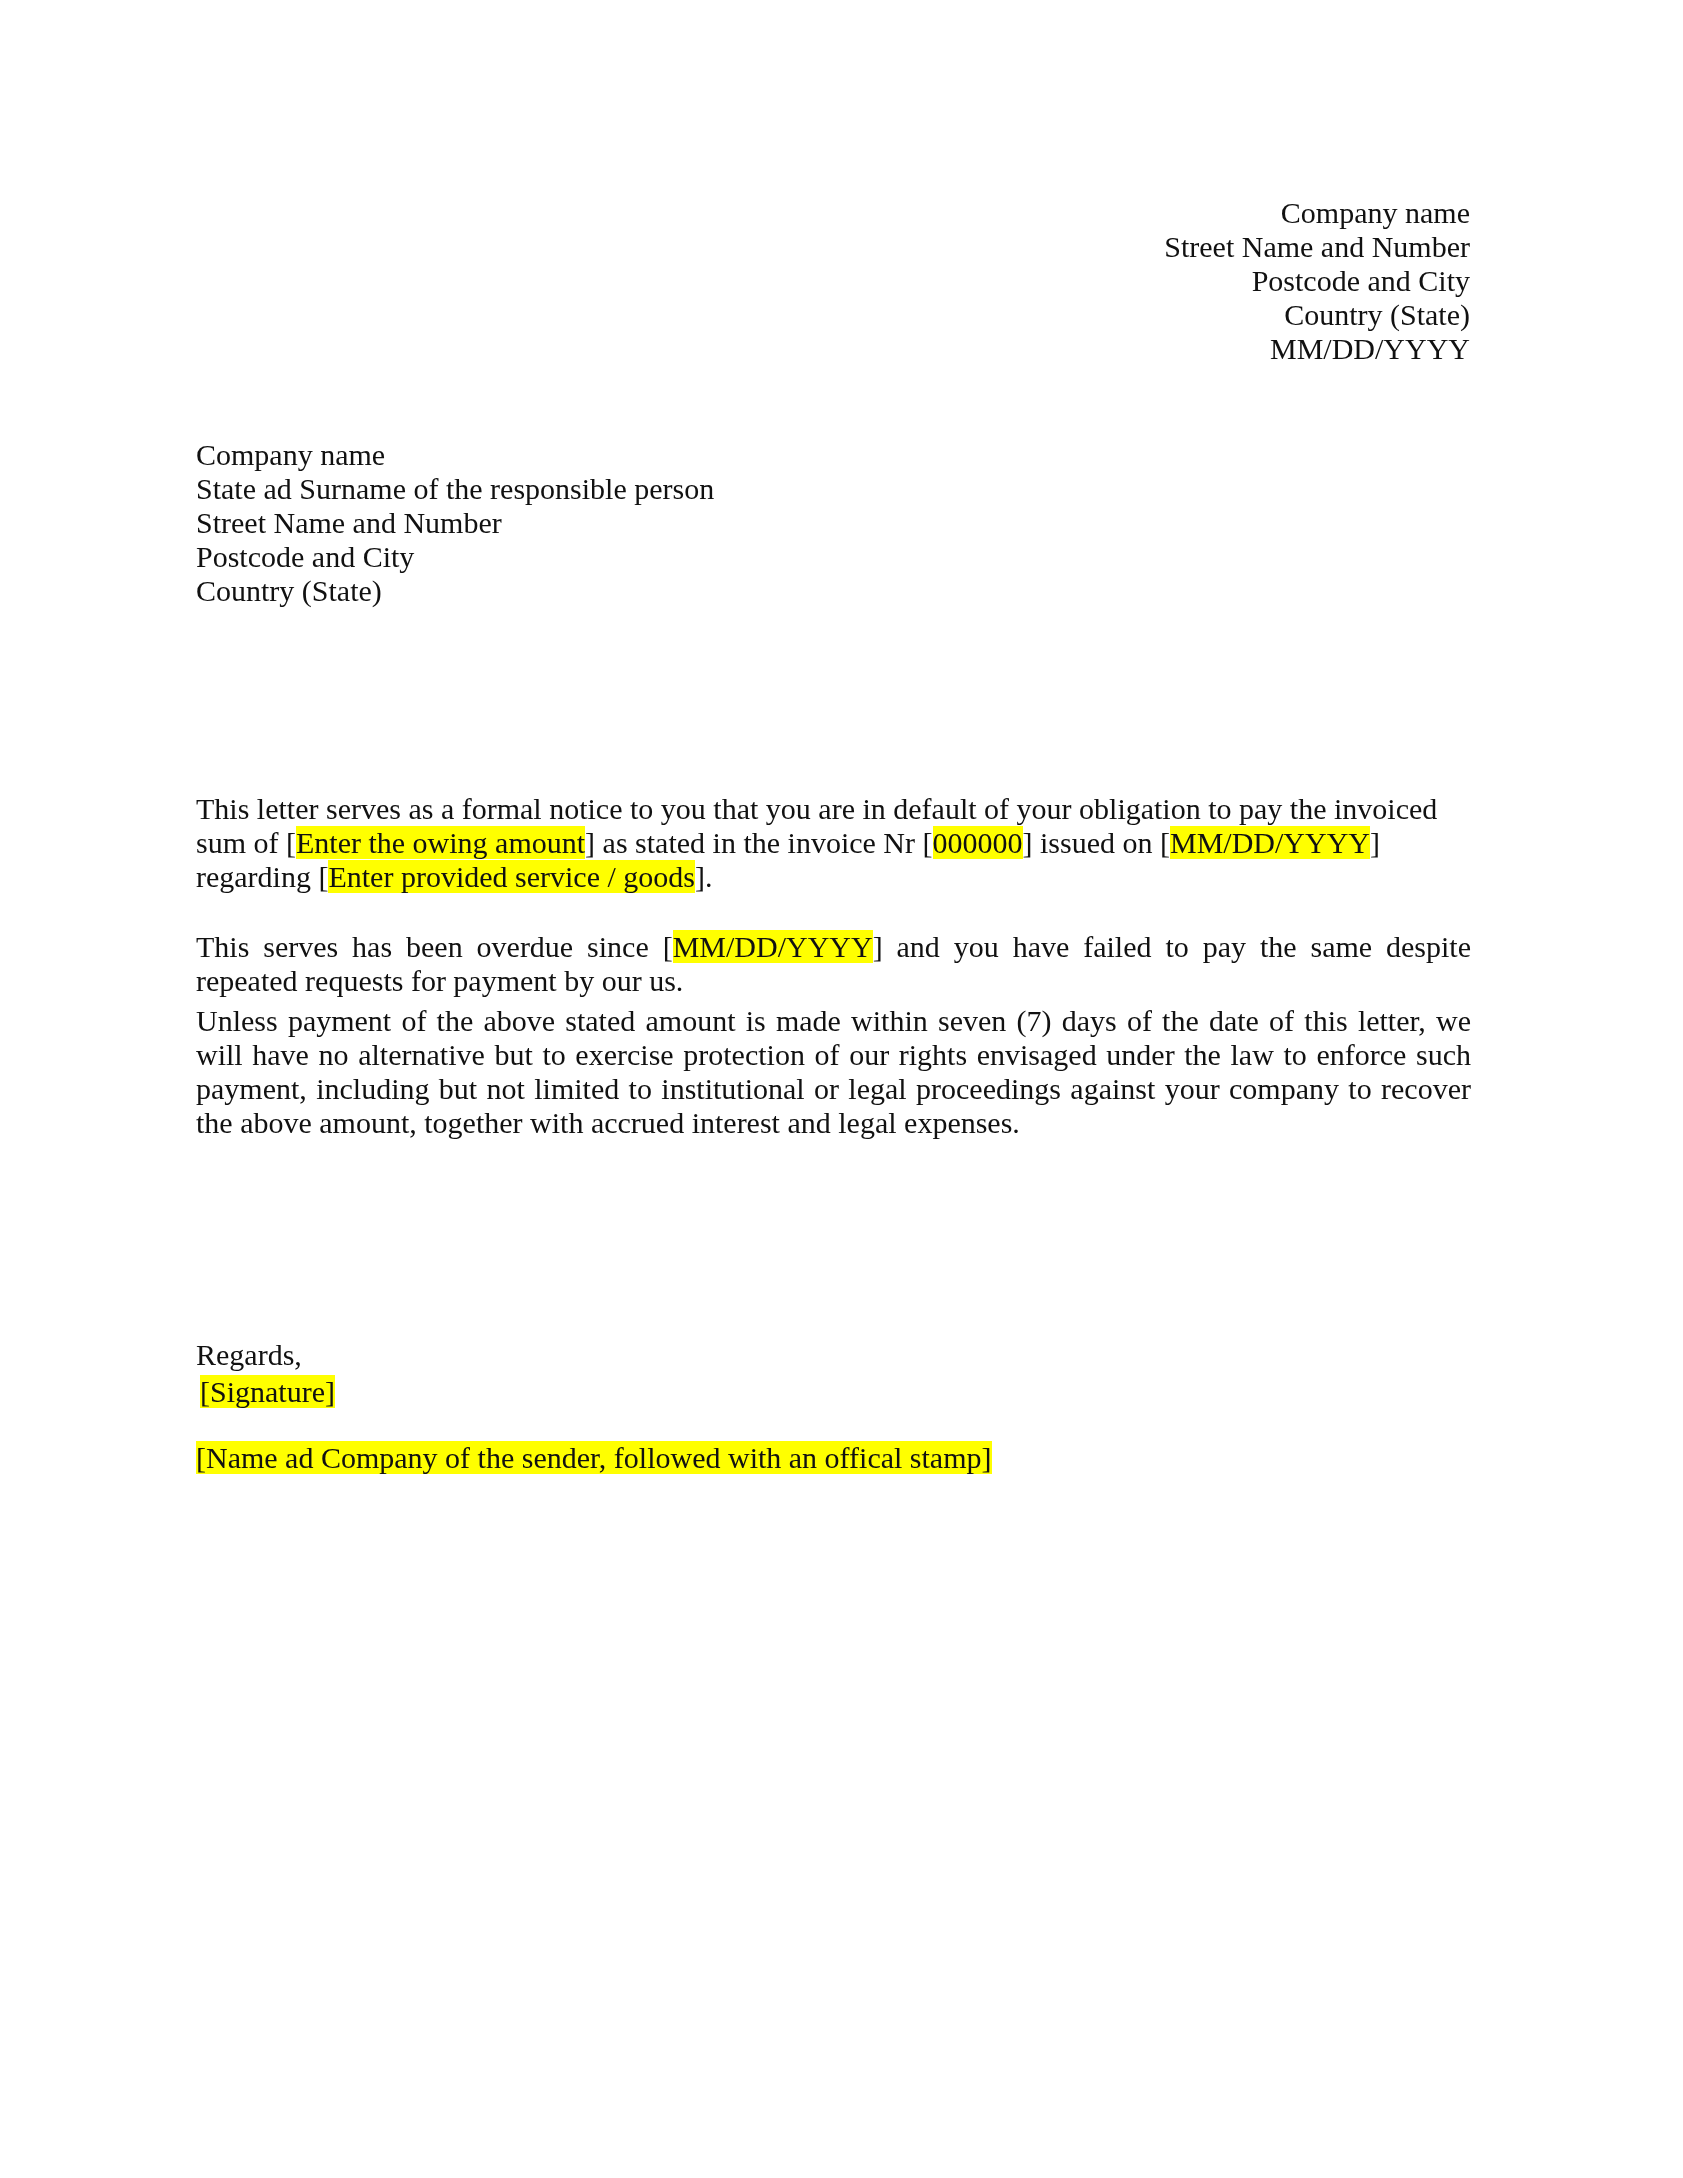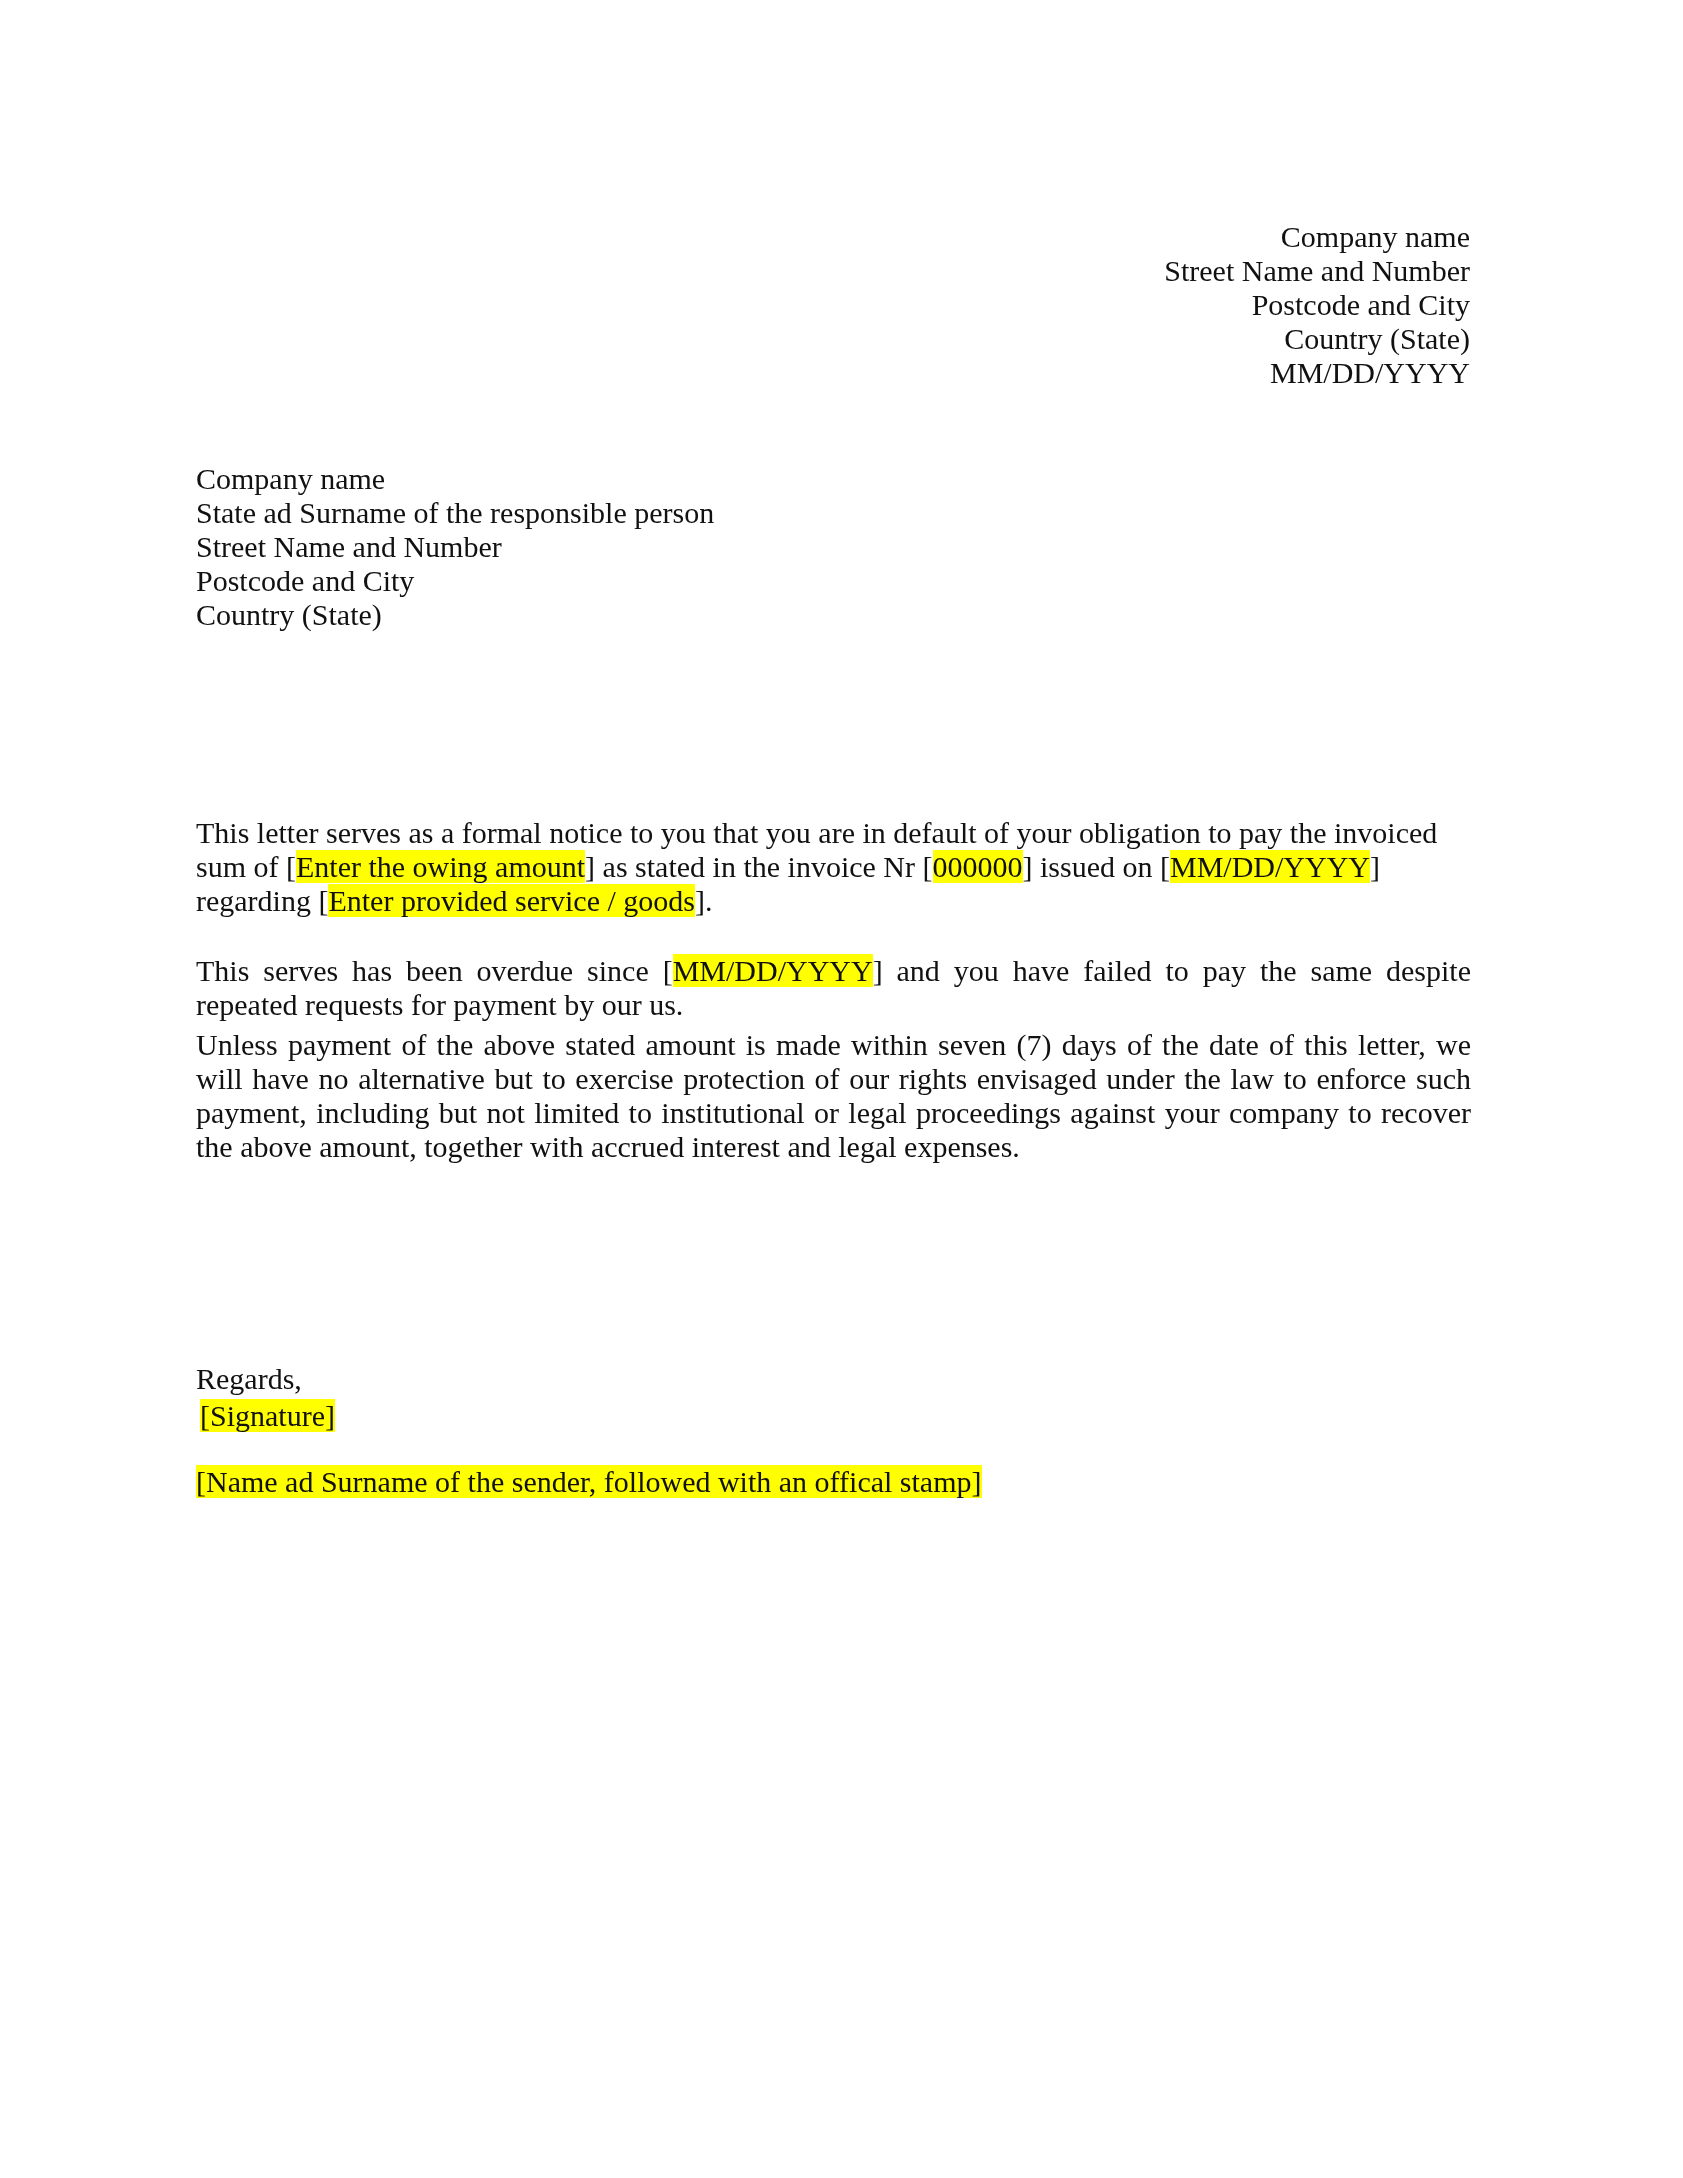--- a/index.html
+++ b/index.html
@@ -1,18 +1,18 @@
 <!DOCTYPE html>
 <html><head>
   <meta charset="utf-8">
   <style>
     html, body { margin: 0; padding: 0; background: #ffffff; }
     body { width: 1683px; height: 2178px; position: relative; overflow: hidden;
            font-family: "Liberation Serif", "DejaVu Serif", serif; color: #111111; }
-    .page { position: absolute; left: 0; top: 0; width: 1683px; height: 1538px; background: #fff; margin-top: 24px; }
+    .page { position: absolute; left: 0; top: 0; width: 1683px; height: 1538px; background: #fff; }
     .txt { font-size: 30px; line-height: 34px; }
     .sender { position: absolute; right: 213px; top: 196px; text-align: right; }
     .sender div, .recipient div { white-space: nowrap; }
     .recipient { position: absolute; left: 196px; top: 438px; }
     .ref { position: absolute; left: 196px; top: 713px; font-size: 37px; line-height: 44px; white-space: nowrap; }
     .ref .ref-label { font-weight: normal; }
     .ref .ref-title { font-weight: bold; margin-left: 10px; }
     .hl { background: #ffff00; }
     .para { position: absolute; left: 196px; width: 1275px; }
     .p1 { top: 792px; }
@@ -49,16 +49,16 @@
 
   <div class="para p2 txt"><span>This serves has been overdue since [</span><span class="hl">MM/DD/YYYY</span><span>]  and you have failed to pay the same despite repeated requests for payment by our us.</span></div>
 
   <div class="para p3 txt">Unless payment of the above stated amount is made within seven (7) days of the date of  this letter, we will have no alternative but to exercise protection of our rights envisaged under the law to enforce such payment, including but not limited to institutional or legal proceedings against your company to recover the above amount, together with accrued interest and legal expenses.</div>
 
 
   <div class="regards txt">Regards,</div>
 
   <div class="signature txt"><span class="hl">[Signature]</span></div>
 
-  <div class="sender-name txt"><span class="hl">[Name ad Surname of the sender, followed with an offical stamp]</span></div>
+  <div class="sender-name txt"><span class="hl">[Name ad Company of the sender, followed with an offical stamp]</span></div>
 
 </div>
 
 
 </body></html>

